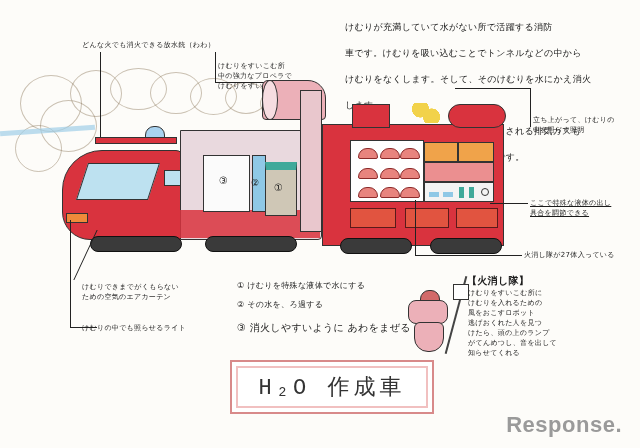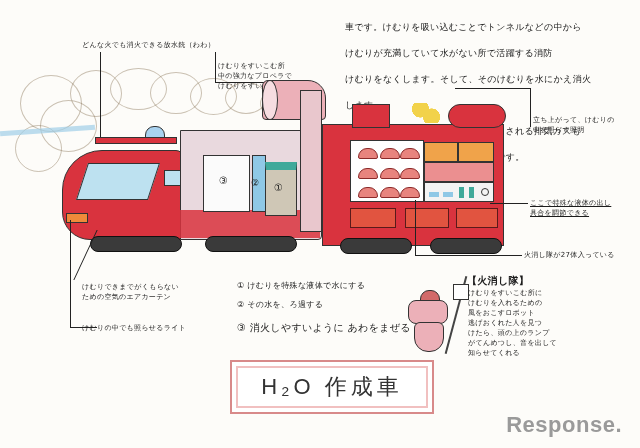--- a/index.html
+++ b/index.html
@@ -21,41 +21,41 @@
     .smoke {
       position: absolute; border-radius: 50%;
       border: 1.5px solid rgba(140,120,90,0.45);
     }
     .title-banner {
       position: absolute; left: 230px; top: 360px; width: 200px; height: 50px;
       border: 2px solid #d88a8a; background: #fff;
       display: flex; align-items: center; justify-content: center;
       box-shadow: inset 0 0 0 4px #fff, inset 0 0 0 6px #f1c0c0;
     }
-    .title-banner span { font-size: 22px; color: #333; letter-spacing: 4px; font-family: Liberation Sans, sans-serif; }
+    .title-banner span { font-size: 22px; color: #333; letter-spacing: 4px; font-family: Liberation Mono, monospace; }
     .red { background: #d9333e; }
     .watermark {
       position: absolute; right: 18px; bottom: 10px; font-size: 22px; color: #9a9a9a;
       font-family: "Liberation Sans", sans-serif; font-weight: bold; letter-spacing: 0.5px; text-align: right;
     }
     .shelf-dome {
       position: absolute; width: 18px; height: 9px; border-radius: 9px 9px 2px 2px;
       background: #e8847e; border: 1px solid #8b2a2a;
     }
     .drawer { position: absolute; border: 1px solid #5a1a1a; background: #e15440; }
     .wheel { position: absolute; height: 14px; border-radius: 8px; background: #3a3a3a; border: 1px solid #111; }
   </style>
 </head>
 <body>
 
 <div class="page">
 
   <div class="note desc" style="left:345px; top:8px; width:290px;">
+    <div>けむりが充満していて水がない所で活躍する消防</div>
     <div>車です。けむりを吸い込むことでトンネルなどの中から</div>
-    <div>けむりが充満していて水がない所で活躍する消防</div>
     <div>けむりをなくします。そして、そのけむりを水にかえ消火</div>
     <div>します。</div>
     <div>火災のけむりだけでなく、車から排出される排気ガスも</div>
     <div>水に変えれるので環境にもやさしいです。</div>
   </div>
 
   <div>
     <div class="smoke" style="left:20px; top:75px; width:60px; height:55px;"></div>
     <div class="smoke" style="left:40px; top:100px; width:55px; height:50px;"></div>
     <div class="smoke" style="left:15px; top:125px; width:45px; height:45px;"></div>

